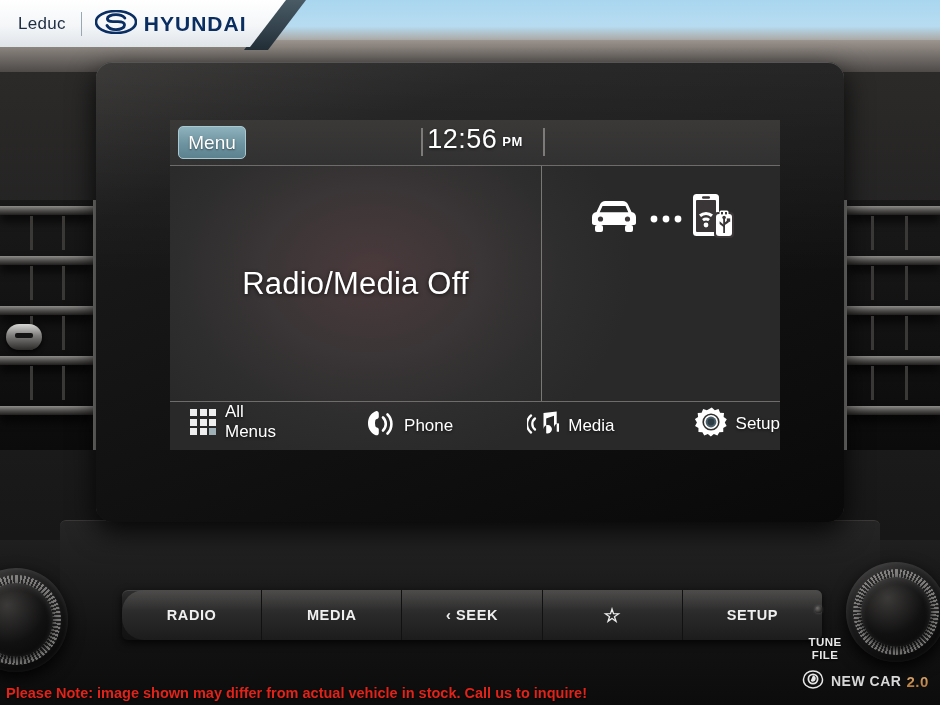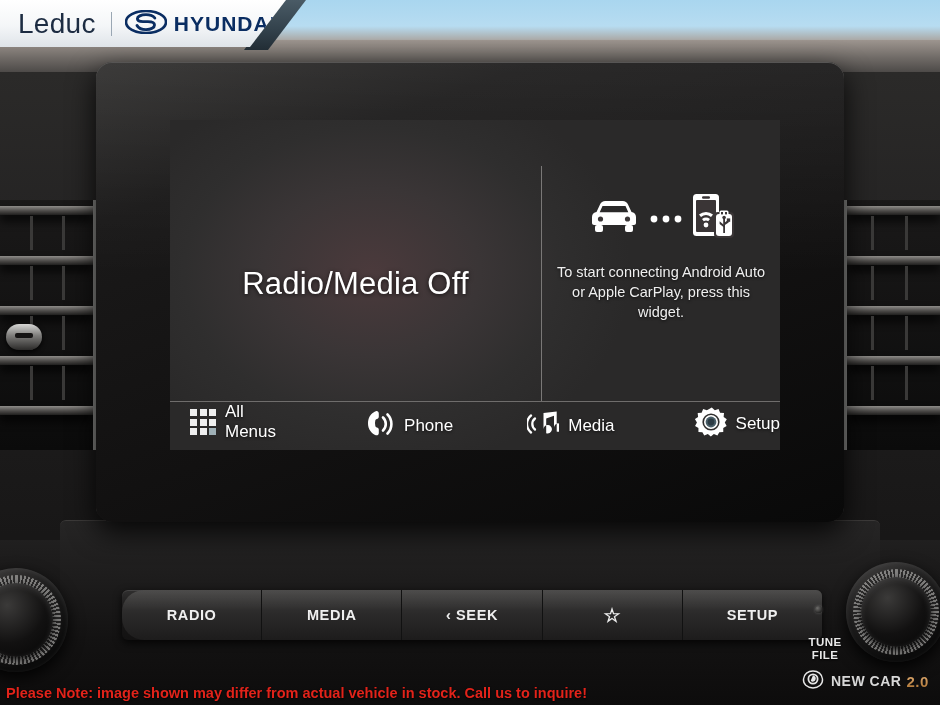--- a/index.html
+++ b/index.html
@@ -197,21 +197,21 @@
     clip-path: polygon(0 0, 286px 0, 250px 47px, 0 47px);
     display: flex; align-items: center;
     box-shadow: 0 1px 4px rgba(0,0,0,.3);
   }
   .banner-tail {
     position: absolute; left: 238px; top: 0; width: 68px; height: 50px;
     background: linear-gradient(180deg,#4a5b66 0%,#32414b 60%,#222d35 100%);
     clip-path: polygon(44px 0, 68px 0, 30px 50px, 6px 50px);
   }
   .dealer-name {
-    font-size: 28px; color: #1d2c42; margin-left: 18px; letter-spacing: .3px;
+    font-size: 17px; color: #1d2c42; margin-left: 18px; letter-spacing: .3px;
   }
   .banner-sep { width:1px; height:24px; background:#9aa7b4; margin: 0 13px 0 15px; }
   .hy-word {
     font-size: 21px; font-weight: 700; color: #0a2d62; letter-spacing: 1px;
   }
   .hy-logo { margin-right: 7px; }
 
   
   .disclaimer {
     position: absolute; left: 6px; bottom: 4px;
@@ -273,20 +273,28 @@
     <div class="vent-fin" style="left:24px; top:166px"></div>
     <div class="vent-fin" style="left:58px; top:166px"></div>
   </div>
 
   <div class="headunit-chrome"></div>
   <div class="headunit">
     <div class="bezel-shine"></div>
 
     <div class="lcd">
 
+      <div class="lcd-topbar">
+        <div class="menu-btn">Menu</div>
+        <div class="clock-tick" style="left:251px"></div>
+        <div class="clock-tick" style="left:373px"></div>
+        <div class="clock">
+          <span>12:56</span><span class="ampm">PM</span>
+        </div>
+      </div>
 
       <div class="pane-left">
         <div class="title">Radio/Media Off</div>
       </div>
 
       <div class="vdiv"></div>
 
       <div class="pane-right">
         <div class="widget-icons">
 
@@ -327,21 +335,20 @@
               <g fill="#3a3536">
                 <rect x="33.2" y="26" width="1.8" height="15"></rect>
                 <circle cx="34.1" cy="25.6" r="1.8"></circle>
                 <path d="M34.1 33 L29.6 29.2 L29.6 32 L34.1 35.4 Z"></path>
                 <path d="M34.1 31 L38.6 27.6 L38.6 30.4 L34.1 33.4 Z"></path>
                 <rect x="36.8" y="26.4" width="3.4" height="3.4"></rect>
               </g>
             </svg>
           </span>
         </div>
-        <div class="widget-text">To start connecting Android Auto or Apple CarPlay, press this widget.</div>
       </div>
 
       <div class="hdiv"></div>
 
       <div class="lcd-bottombar">
 
         <div class="sc-item sc-1">
           <span class="grid-icon">
             <i></i>
               <i></i>

